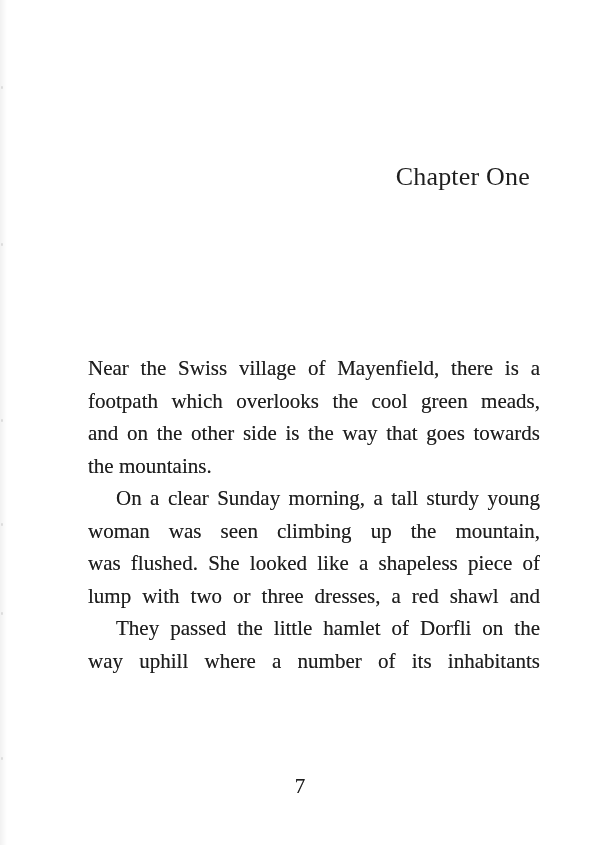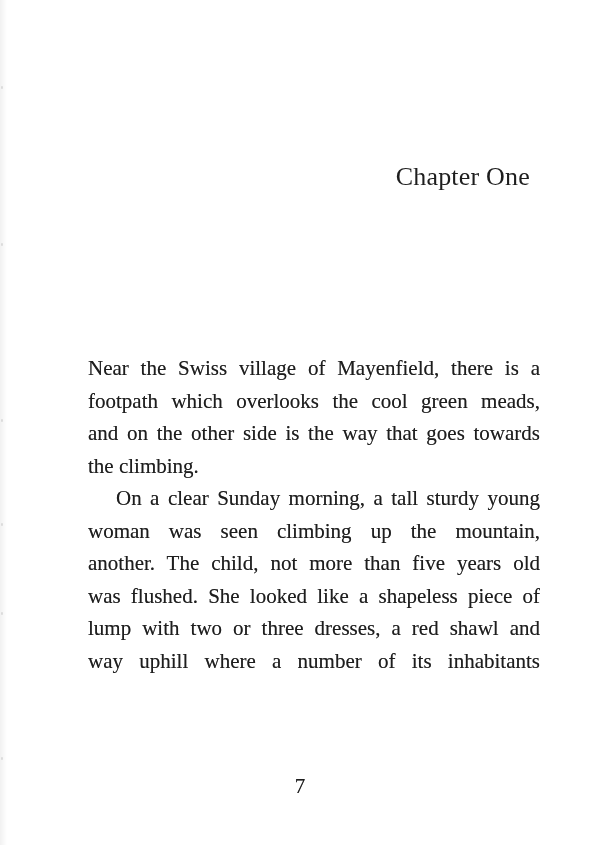--- a/index.html
+++ b/index.html
@@ -91,28 +91,28 @@
   <div class="speck" style="top: 757px;"></div>
 
   <div class="chapter-line">Chapter One</div>
 
 
   <div class="body-text">
       <div>
         <div class="line">Near the Swiss village of Mayenfield, there is a</div>
         <div class="line">footpath which overlooks the cool green meads,</div>
         <div class="line">and on the other side is the way that goes towards</div>
-        <div class="line unjustified">the climbing.</div>
+        <div class="line unjustified">the mountains.</div>
       </div>
       <div>
         <div class="line indent">On a clear Sunday morning, a tall sturdy young</div>
         <div class="line">woman was seen climbing up the mountain,</div>
-        <div class="line">another. The child, not more than five years old</div>
         <div class="line">was flushed. She looked like a shapeless piece of</div>
         <div class="line">lump with two or three dresses, a red shawl and</div>
       </div>
       <div>
+        <div class="line indent">They passed the little hamlet of Dorfli on the</div>
         <div class="line">way uphill where a number of its inhabitants</div>
       </div>
     </div>
 
   <div class="page-number">7</div>
 </div>
 
 </body></html>

